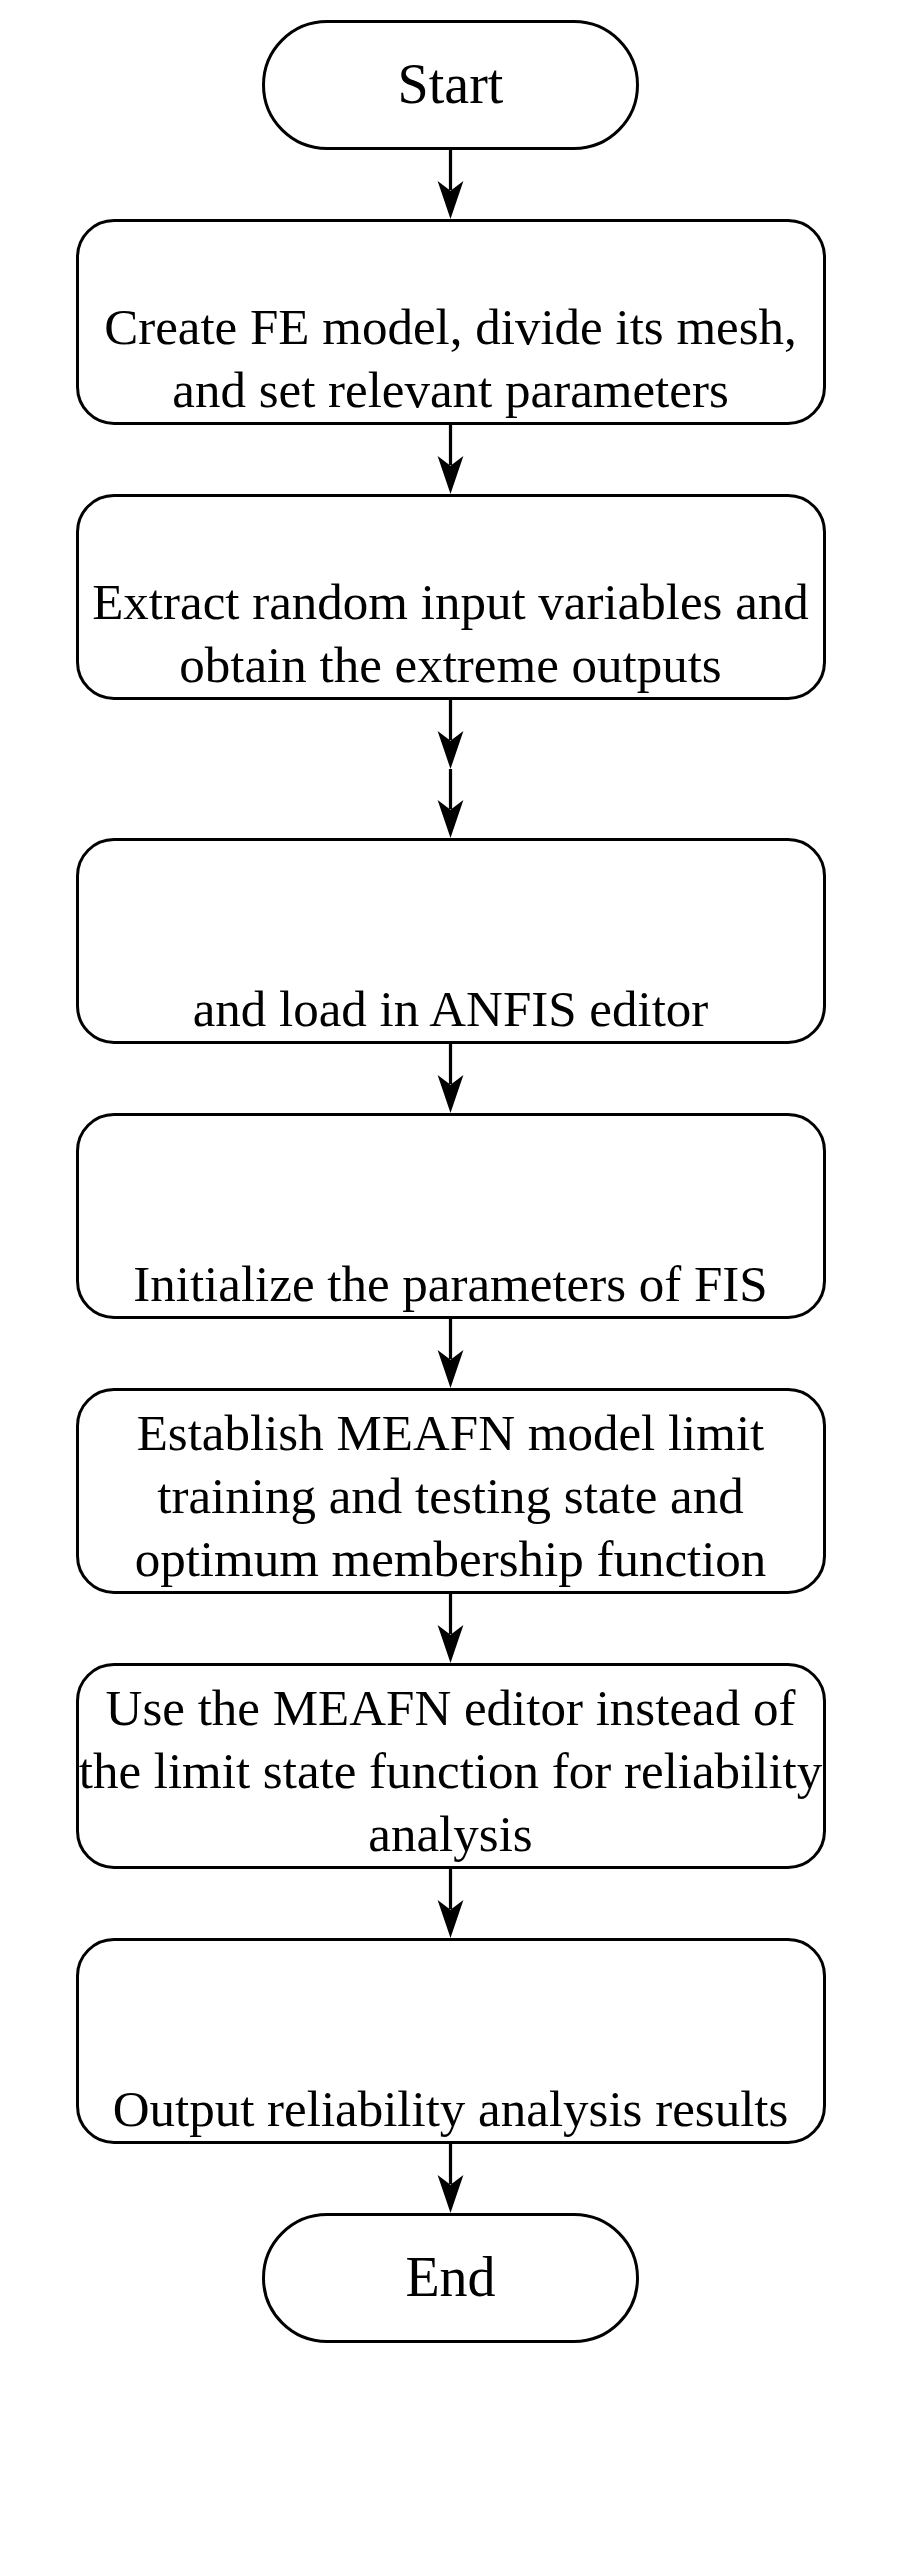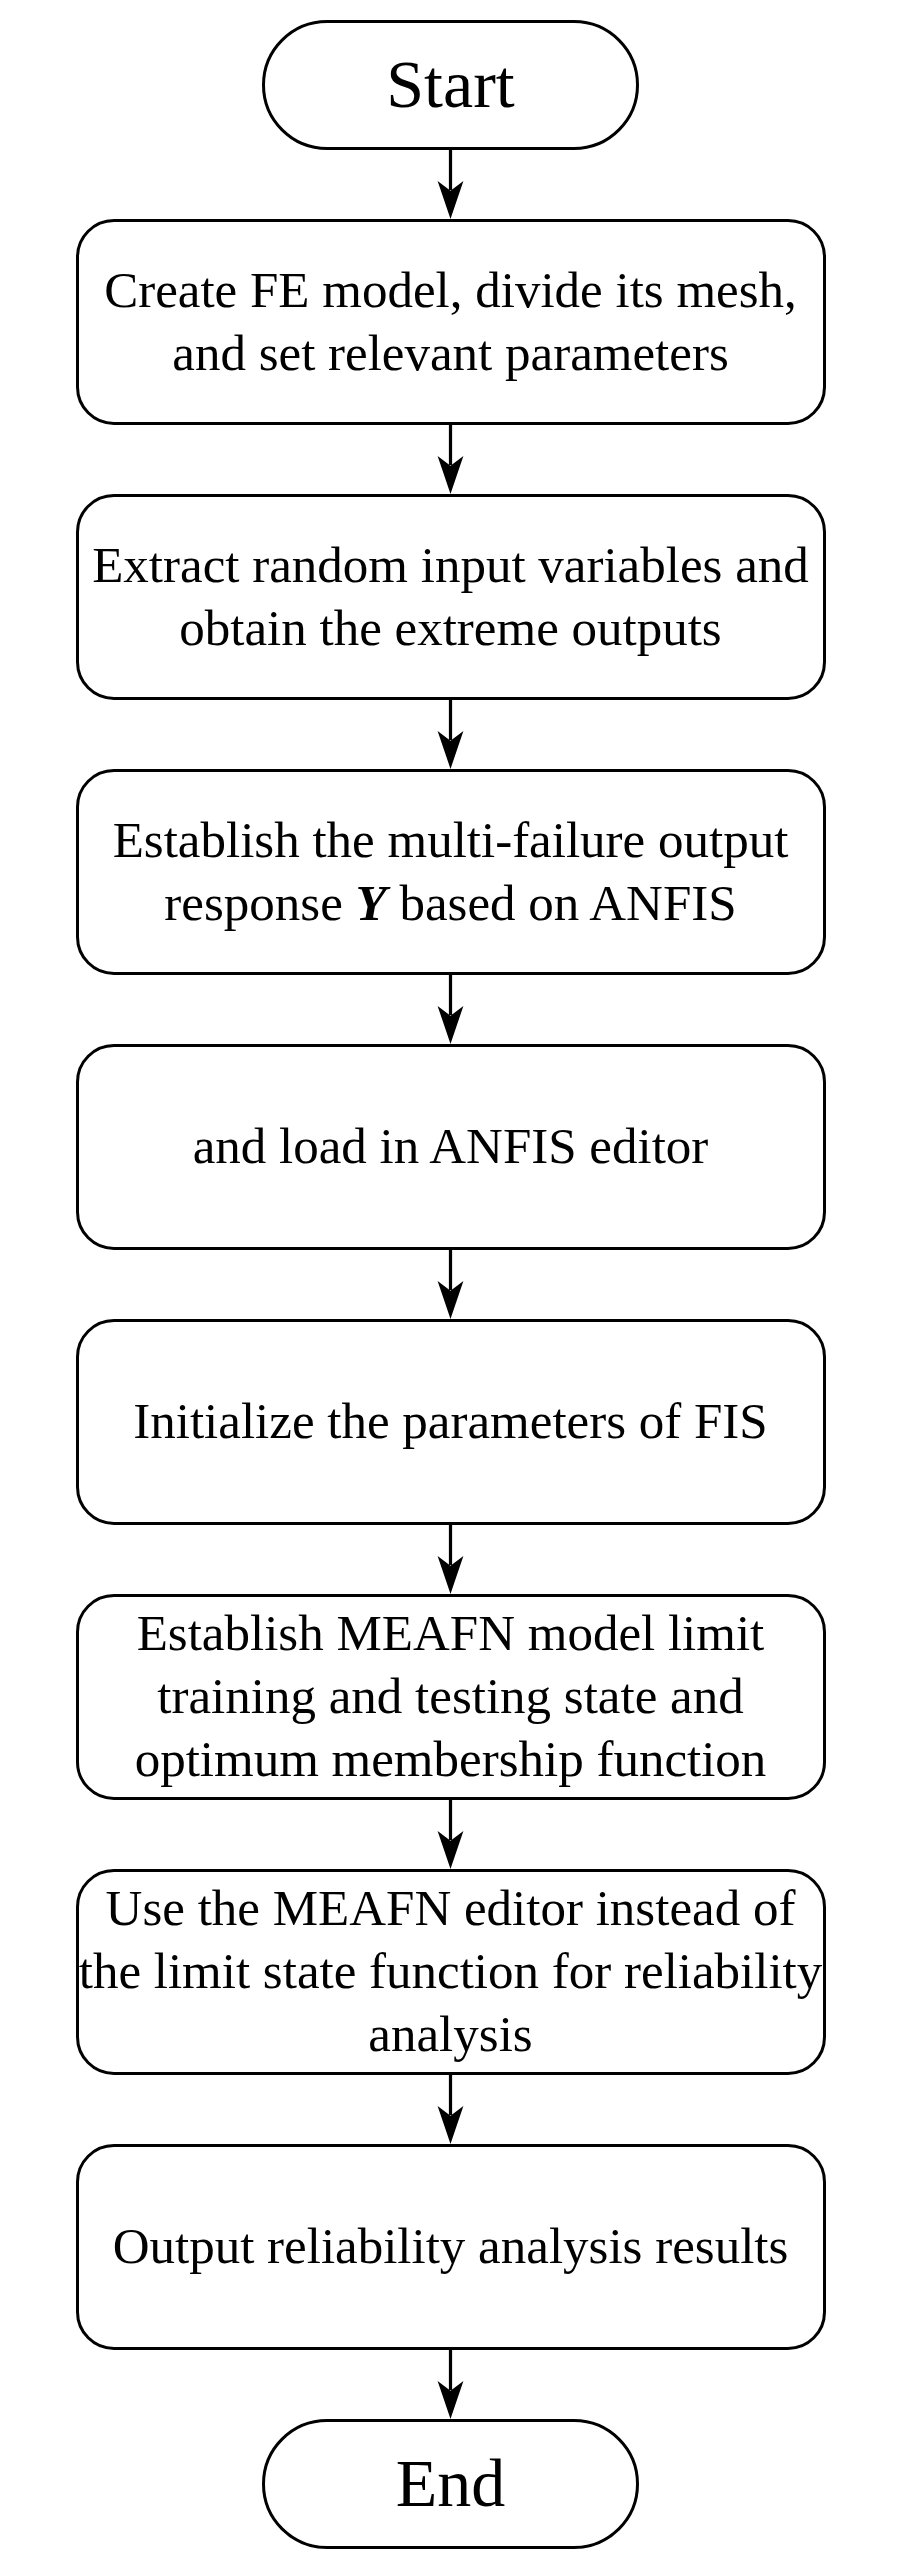--- a/index.html
+++ b/index.html
@@ -29,27 +29,28 @@
   .terminator {
     width: 377px;
     height: 130px;
     border-width: 3.2px;
     border-radius: 66px;
   }
   .process {
     width: 750px;
     height: 206px;
     border-radius: 38px;
+    justify-content: flex-end;
   }
   .line {
     font-size: 51px;
     line-height: 63px;
     white-space: nowrap;
   }
-  .terminator .line { font-size: 68px; }
+  .terminator .line { font-size: 56px; }
   .sym { font-weight: bold; font-style: italic; }
   svg.arrow { display: block; flex: 0 0 auto; }
   svg.arrow line { stroke: #000000; stroke-width: 5; }
   svg.arrow polygon { fill: #000000; stroke: none; }
 </style>
 </head>
 <body>
 
 <div class="flowchart">
 
@@ -75,24 +76,20 @@
   <div class="node process">
     <div class="line">Extract random input variables and</div>
     <div class="line">obtain the extreme outputs</div>
   </div>
 
   <svg class="arrow" width="39" height="69" viewBox="0 0 60 107">
     <line x1="30" y1="0" x2="30" y2="62"></line>
     <polygon points="30,107 10,48 30,63 50,48"></polygon>
   </svg>
 
-  <div class="node process">
-    <div class="line">Establish the multi-failure output</div>
-    <div class="line"><span>response </span><span class="sym">Y</span><span> based on ANFIS</span></div>
-  </div>
 
   <svg class="arrow" width="39" height="69" viewBox="0 0 60 107">
     <line x1="30" y1="0" x2="30" y2="62"></line>
     <polygon points="30,107 10,48 30,63 50,48"></polygon>
   </svg>
 
   <div class="node process">
     <div class="line">and load in ANFIS editor</div>
   </div>
 

